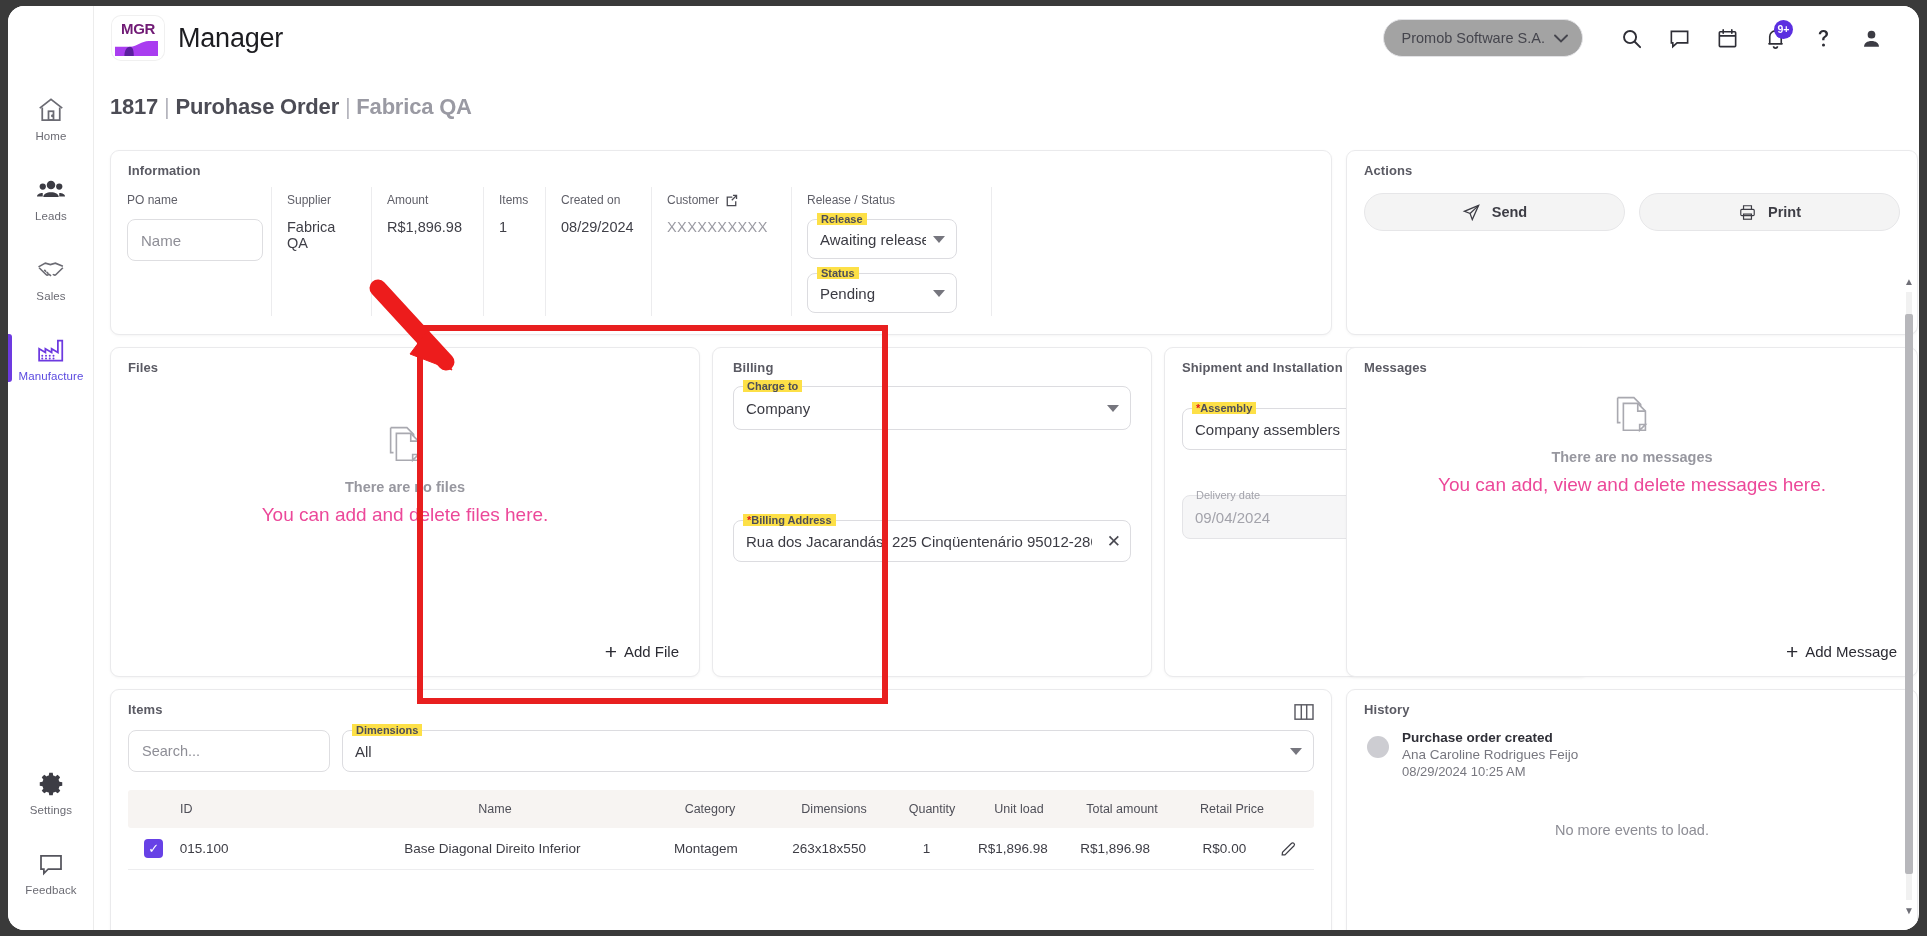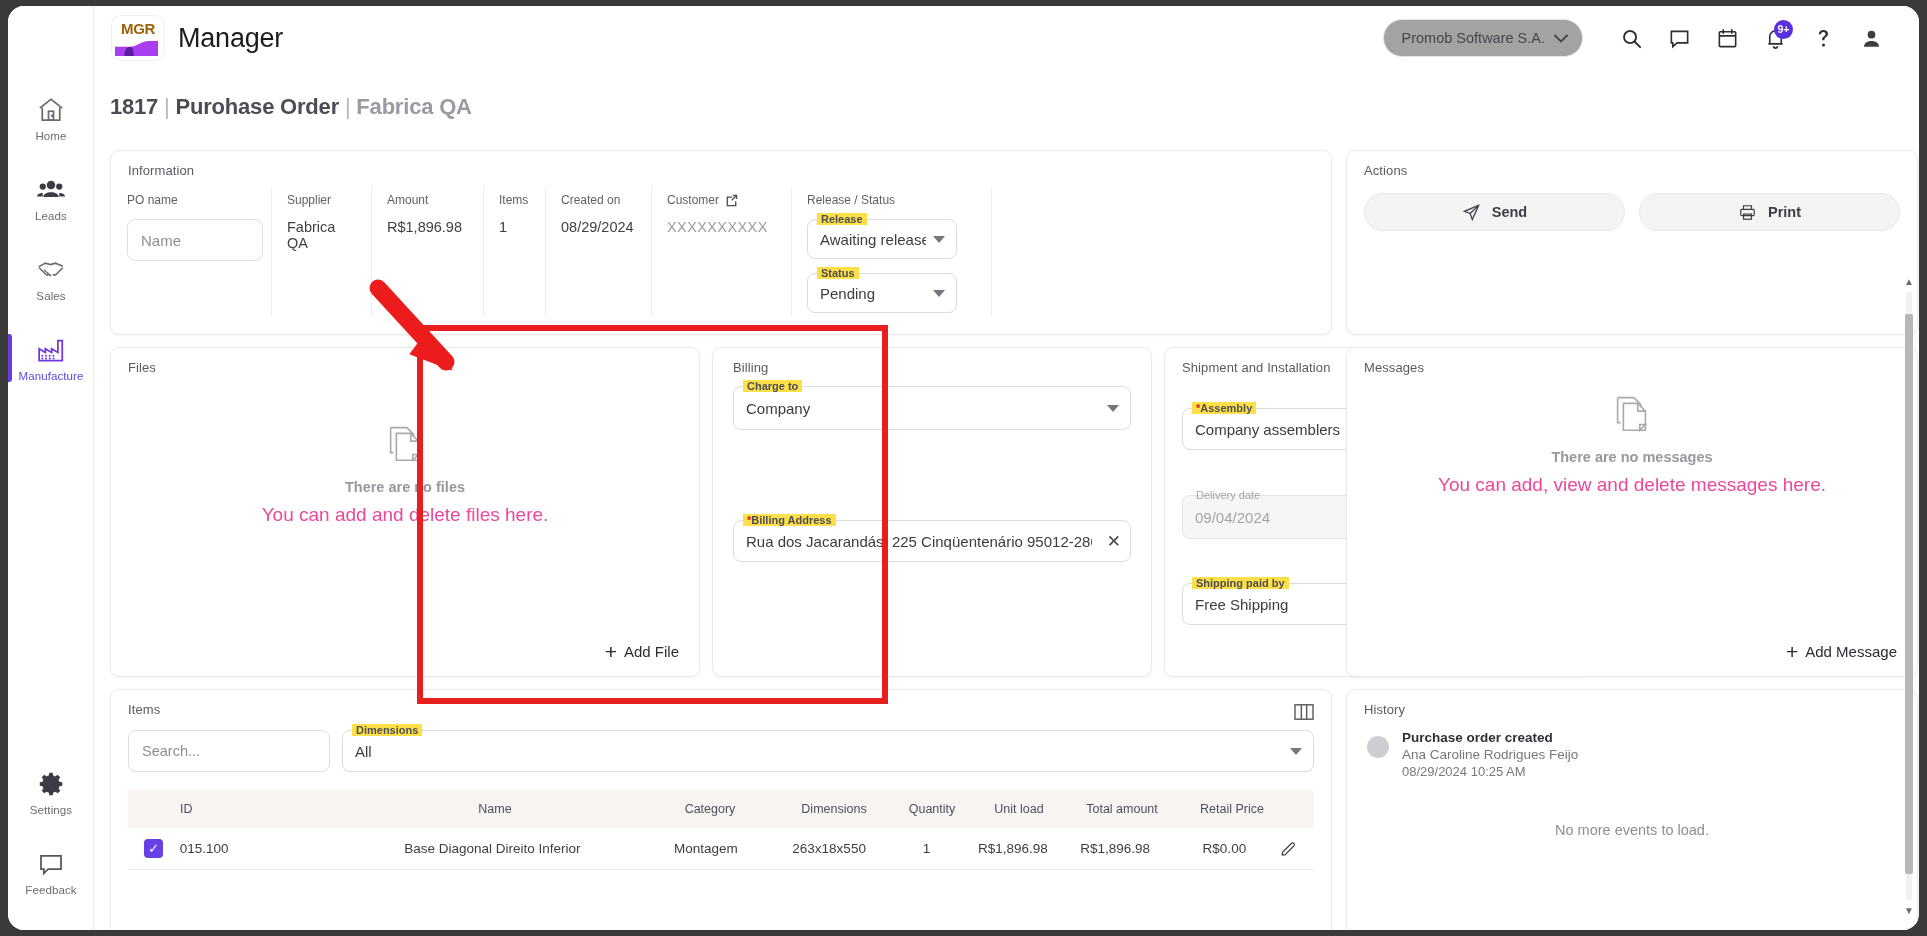--- a/index.html
+++ b/index.html
@@ -58,21 +58,21 @@
   }
   .brand { display: flex; align-items: center; gap: 14px; margin-left: 18px; }
   .logo {
     width: 52px; height: 44px; border-radius: 9px;
     background: #fff; position: relative; overflow: hidden;
     box-shadow: 0 0 0 1px #f0f0f0;
     display:flex; flex-direction:column; align-items:center;
   }
   .logo .mgr {
     font-size: 15px; font-weight: 800; letter-spacing: -.4px;
-    color: #a16207; margin-top: 4px; font-family:"Liberation Sans",sans-serif;
+    color: #701a75; margin-top: 4px; font-family:"Liberation Sans",sans-serif;
   }
   .logo .swoosh {
     position:absolute; left:3px; right:3px; bottom:4px; height:15px;
   }
   .brand-name {
     font-size: 27px; color: #1c1c20; font-weight: 400; letter-spacing: -.2px;
   }
   .topbar-right {
     margin-left: auto; display: flex; align-items: center; gap: 4px;
     padding-right: 26px;
@@ -109,21 +109,21 @@
 
   
   .content { position: absolute; left: 86px; top: 128px; right: 0; bottom: 0; }
 
   .card {
     position: absolute; background: #fff;
     border: 1px solid #eaeaec; border-radius: 9px;
     box-shadow: 0 1px 3px rgba(0,0,0,.045);
   }
   .card-title {
-    font-size: 13px; font-weight: 400; color: #5a5a63;
+    font-size: 13px; font-weight: 700; color: #5a5a63;
     letter-spacing: .1px;
   }
 
   
   #info-card { left: 16px; top: 16px; width: 1222px; height: 185px; }
   #info-card .card-title { position:absolute; left: 17px; top: 12px; }
   .info-grid {
     position: absolute; left: 0; top: 34px; right: 0; bottom: 8px;
     display: flex;
   }
@@ -568,25 +568,20 @@
       <div class="ofield disabled" style="position:absolute; left:17px; top:147px; width:396px; height:44px;">
         <span class="leg">Delivery date</span>
         <span class="val">09/04/2024</span>
         <svg style="position:absolute;right:11px;top:50%;transform:translateY(-50%)" width="19" height="19" viewBox="0 0 24 24" fill="none" stroke="#a3a3ab" stroke-width="1.7">
           <rect x="3.5" y="5" width="17" height="15.5" rx="1"></rect>
               <path d="M3.5 9.2h17"></path>
           <rect x="7" y="12" width="4" height="3.6" fill="#a3a3ab" stroke="none"></rect>
         </svg>
       </div>
 
-      <div class="ofield" style="position:absolute; left:17px; top:235px; width:196px; height:42px;">
-        <span class="leg">Shipping paid by</span>
-        <span class="val">Free Shipping</span>
-        <span class="caret"></span>
-      </div>
 
       <div class="ofield" style="position:absolute; left:225px; top:235px; width:188px; height:42px; padding-right:34px;">
         <span class="leg">Shipping Address</span>
         <span class="val">Rua dos Jacarandás, 225</span>
         <span class="clearx">✕</span>
       </div>
     </section>
 
     <section class="card" id="messages-card">
       <div class="card-title">Messages</div>

